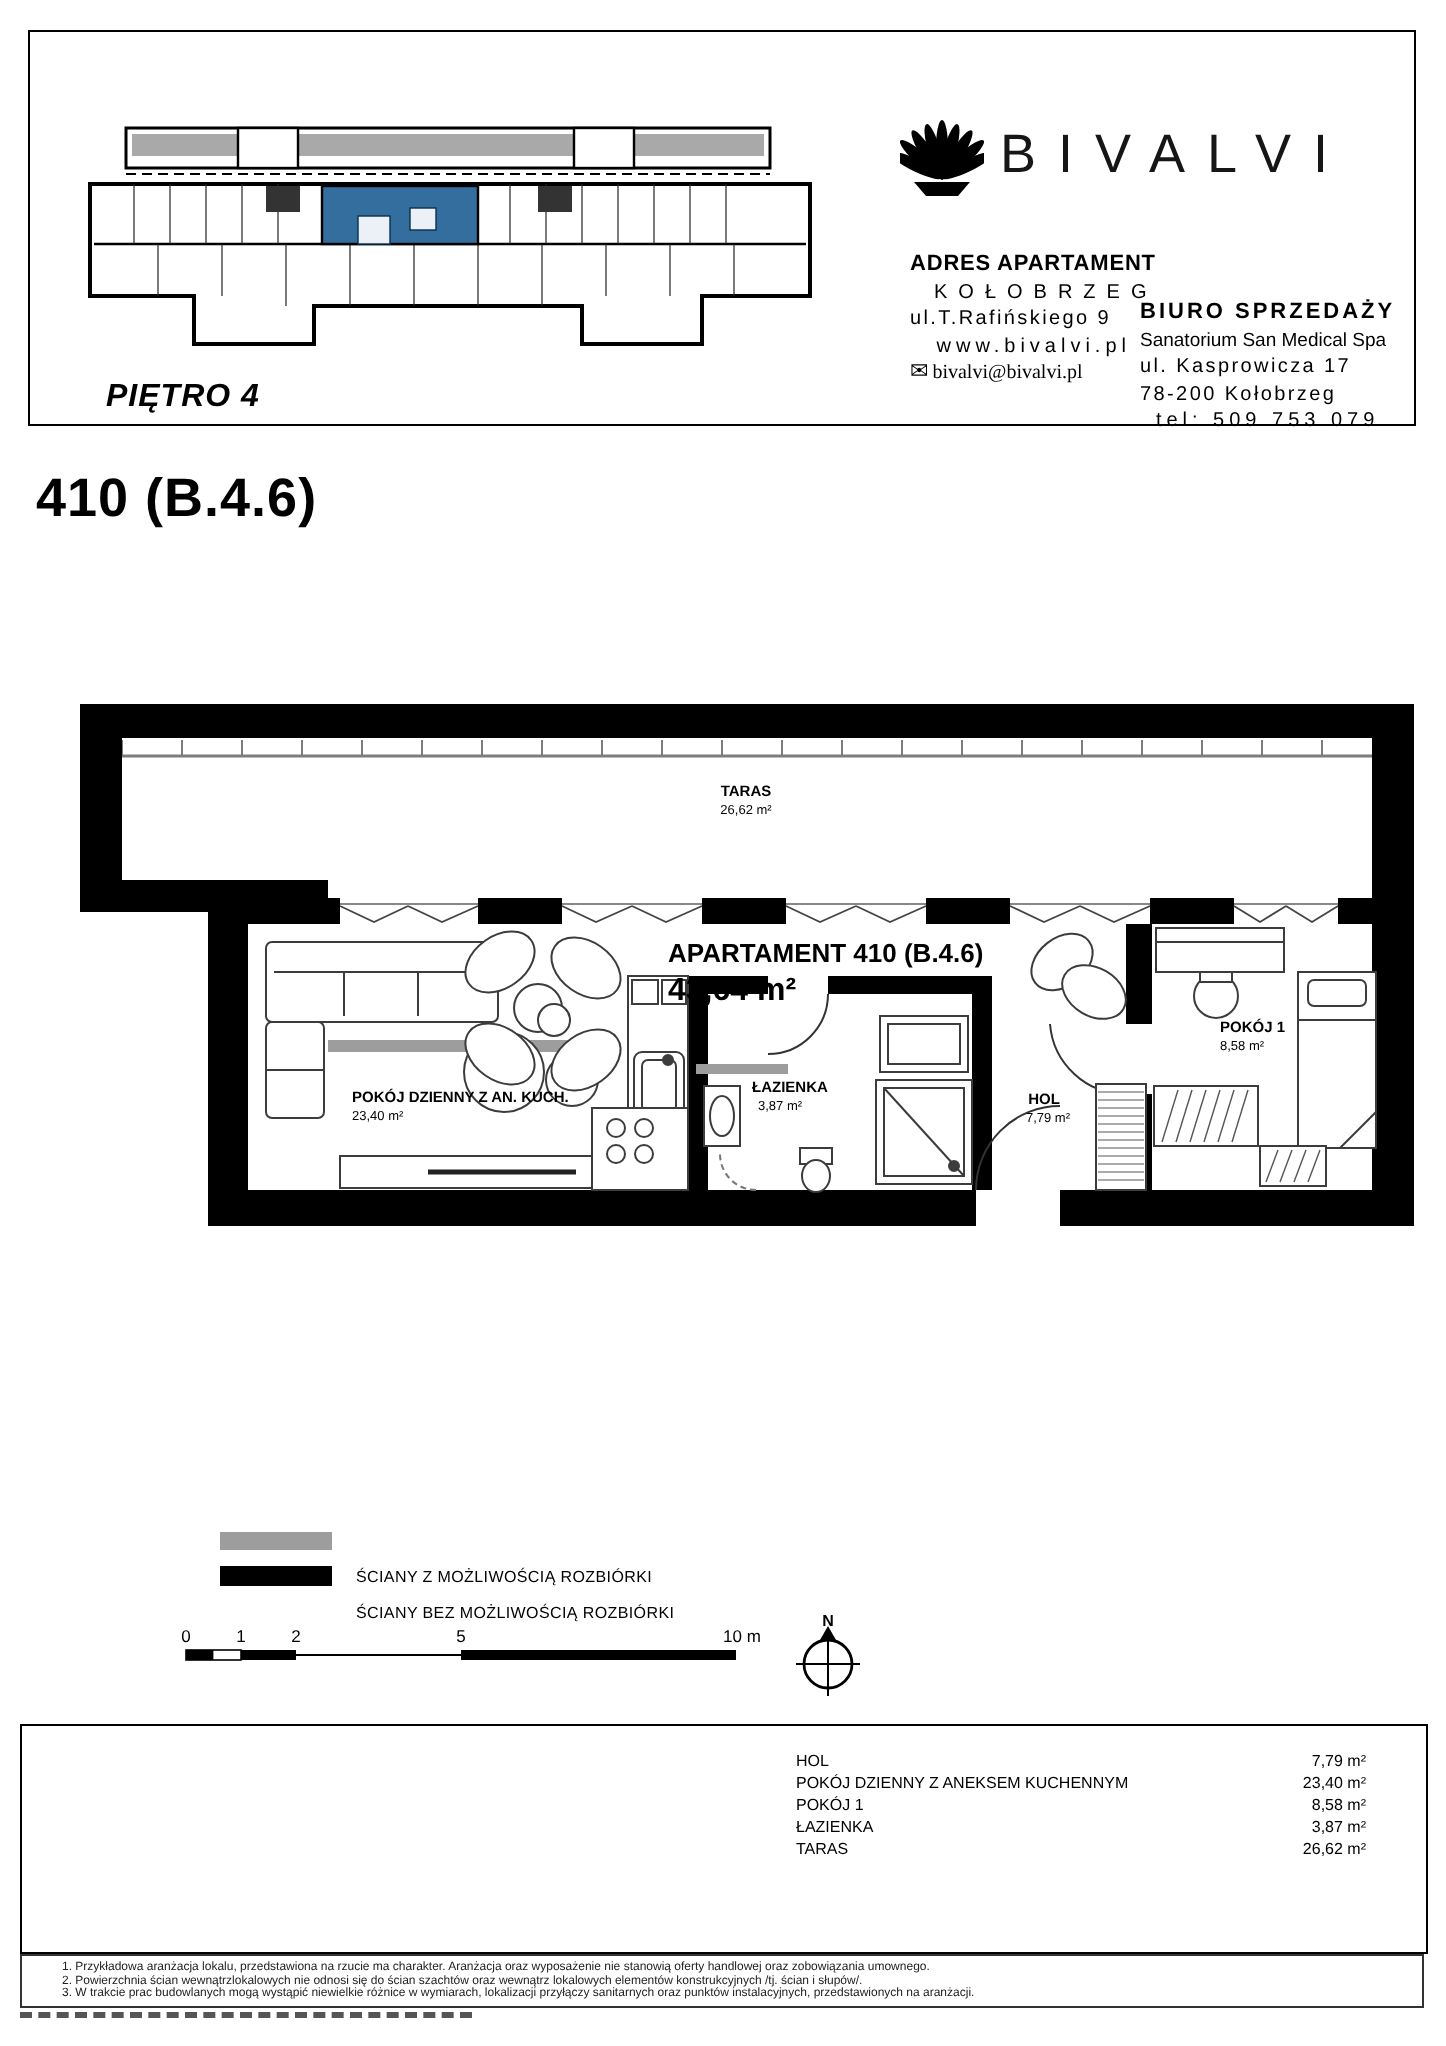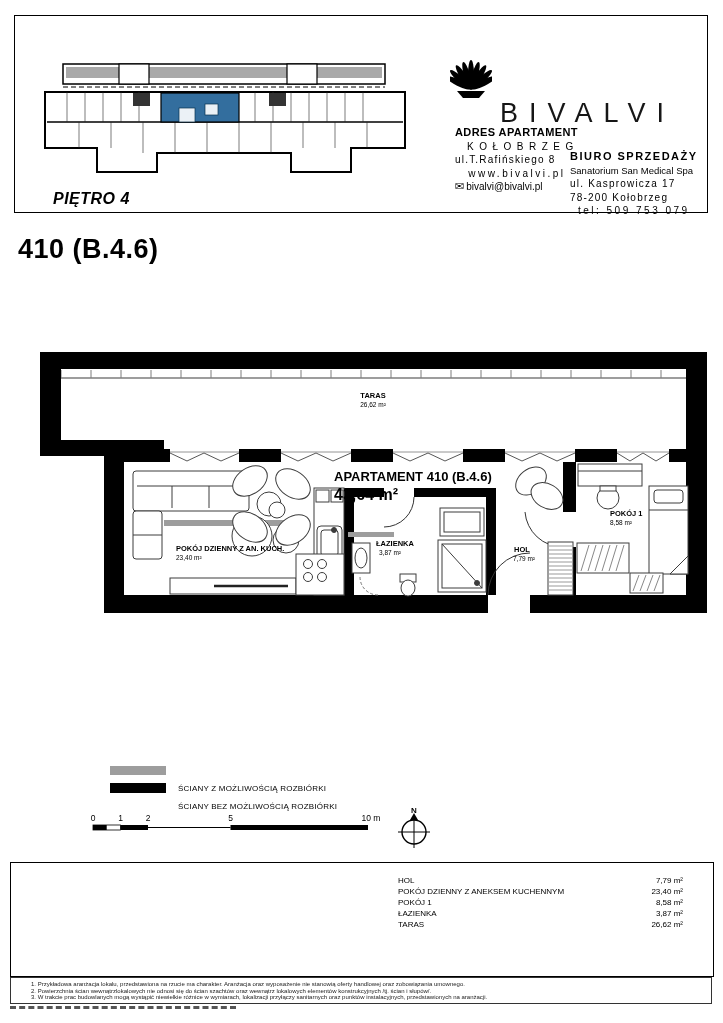--- a/index.html
+++ b/index.html
@@ -3,29 +3,29 @@
 <meta charset="utf-8">
 <style>
   html,body{margin:0;padding:0;background:#e8e8e8;}
   .page{position:relative;width:723px;height:1023px;background:#ffffff;margin:0 auto;
         font-family:"Liberation Sans","DejaVu Sans",sans-serif;color:#000;overflow:hidden;}
   .abs{position:absolute;}
 
   
   .header-box{left:14px;top:15px;width:692px;height:196px;border:1.2px solid #000;}
   .floor-label{left:38px;top:174px;font-size:16px;font-weight:bold;letter-spacing:.5px;font-style:italic;}
-  .brand-word{left:500px;top:62px;font-size:27px;letter-spacing:11px;color:#161616;margin-top:36px;}
+  .brand-word{left:500px;top:62px;font-size:27px;letter-spacing:11px;color:#161616;}
   .addr-col{line-height:13.5px;white-space:nowrap;}
   .addr-title{font-weight:bold;font-size:11px;letter-spacing:.4px;}
   .ls-wide{letter-spacing:5.5px;padding-left:12px;}
   .ls-mid{letter-spacing:2.5px;text-align:center;}
   .ls-sm{letter-spacing:1.2px;}
   .t10{font-size:10px;}
   .t95{font-size:9.5px;}
-  .email-row{font-size:10px;}
+  .email-row{font-size:10px;font-family:Liberation Serif, serif;}
   .env{font-size:11px;margin-right:2px;}
 
   
   .page-title{left:18px;top:234px;font-size:27px;font-weight:bold;letter-spacing:.5px;}
 
   
   .legend-row{display:flex;align-items:center;height:12px;}
   .legend-swatch{width:56px;height:9px;margin-right:12px;}
   .legend-label{font-size:8px;letter-spacing:.2px;margin-top:36px;}
 
@@ -108,21 +108,21 @@
       <ellipse cx="0" cy="-14" rx="3.1" ry="14" transform="rotate(48 0 0)"></ellipse>
       <ellipse cx="0" cy="-14" rx="3.1" ry="14" transform="rotate(64 0 0)"></ellipse>
       <path d="M -14,2 L 14,2 L 8,9 L -8,9 Z"></path>
     </g>
   </svg>
   <div class="abs brand-word">BIVALVI</div>
 
   <div class="abs addr-col" style="left:455px;top:126px;">
     <div class="addr-title">ADRES APARTAMENT</div>
     <div class="t10 ls-wide">KOŁOBRZEG</div>
-    <div class="t10 ls-sm">ul.T.Rafińskiego 8</div>
+    <div class="t10 ls-sm">ul.T.Rafińskiego 9</div>
     <div class="t10 ls-mid">www.bivalvi.pl</div>
     <div class="email-row"><span class="env">✉</span><span>bivalvi@bivalvi.pl</span></div>
   </div>
 
   <div class="abs addr-col" style="left:570px;top:126px;margin-top:24px;">
     <div class="addr-title" style="letter-spacing:1.5px">BIURO SPRZEDAŻY</div>
     <div class="t95">Sanatorium San Medical Spa</div>
     <div class="t10 ls-sm">ul. Kasprowicza 17</div>
     <div class="t10 ls-sm">78-200 Kołobrzeg</div>
     <div class="t10 ls-mid">tel: 509 753 079</div>

